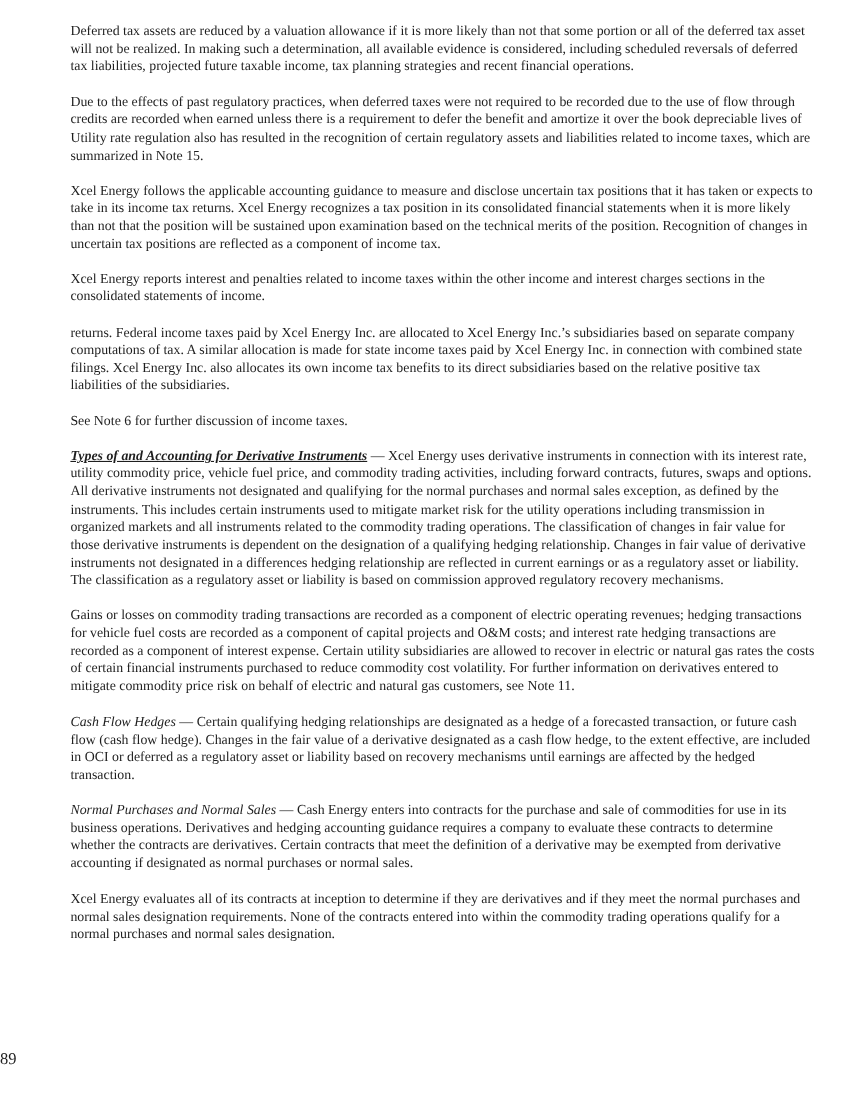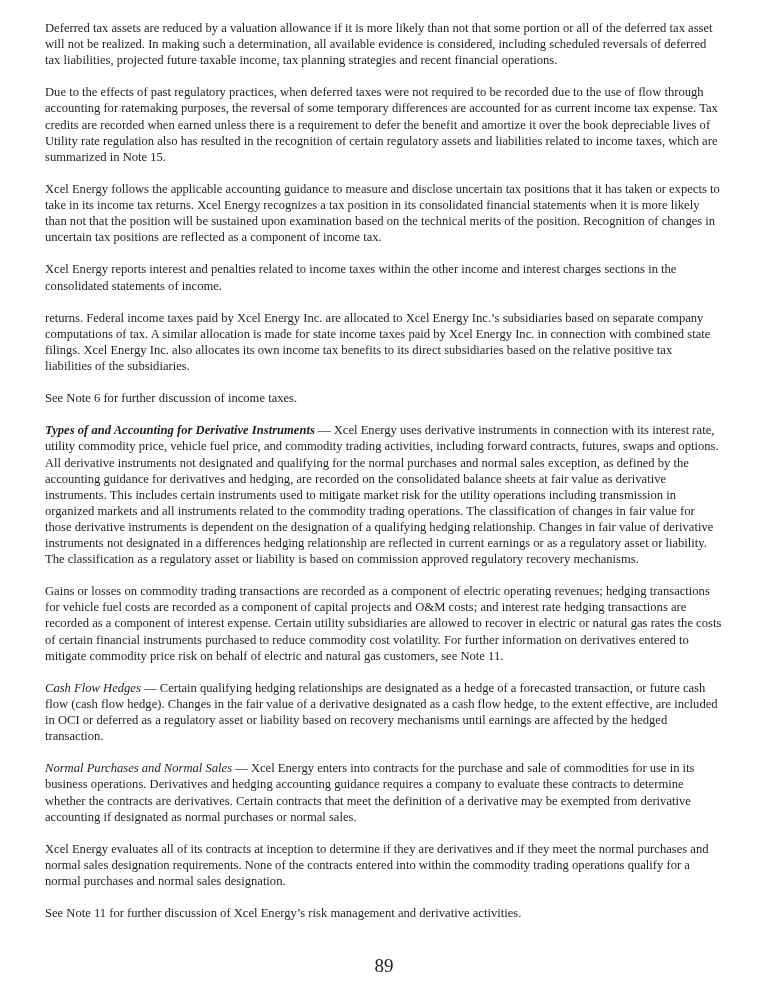--- a/index.html
+++ b/index.html
@@ -3,42 +3,41 @@
 <meta charset="utf-8">
 <style>
   html, body { margin: 0; padding: 0; background: #ffffff; }
   body { width: 768px; height: 1000px; position: relative; overflow: hidden; }
   .page {
     position: absolute; left: 45px; top: 20px; width: 690px;
     font-family: "Liberation Serif", serif;
     font-size: 12.6px; line-height: 16.1px; color: #1e1e1e;
   }
   .para { margin: 0 0 16.1px 0; }
-  .line { display: block; white-space: nowrap; }
-  .bi { font-weight: bold; font-style: italic; }
+  .line { display: block; white-space: nowrap; margin-left: 19px; }
+  .bi { font-weight: bold; font-style: italic; text-decoration: underline; }
   .it { font-style: italic; }
   .page-number {
-    position: absolute; left: 0; width: 768px; top: 955px; text-align: center;
-    font-family: "Liberation Serif", serif; font-size: 19px; color: #1e1e1e;
+    position: absolute; left: 0; width: 768px; top: 955px; text-align: left;
+    font-family: "Liberation Serif", serif; font-size: 15px; color: #1e1e1e;
   }
 </style>
 </head>
 <body>
 
 <div class="page">
 
   <p class="para">
     <span class="line">Deferred tax assets are reduced by a valuation allowance if it is more likely than not that some portion or all of the deferred tax asset</span>
     <span class="line">will not be realized.  In making such a determination, all available evidence is considered, including scheduled reversals of deferred</span>
     <span class="line">tax liabilities, projected future taxable income, tax planning strategies and recent financial operations.</span>
   </p>
 
   <p class="para">
     <span class="line">Due to the effects of past regulatory practices, when deferred taxes were not required to be recorded due to the use of flow through</span>
-    <span class="line">accounting for ratemaking purposes, the reversal of some temporary differences are accounted for as current income tax expense.  Tax</span>
     <span class="line">credits are recorded when earned unless there is a requirement to defer the benefit and amortize it over the book depreciable lives of</span>
     <span class="line">Utility rate regulation also has resulted in the recognition of certain regulatory assets and liabilities related to income taxes, which are</span>
     <span class="line">summarized in Note 15.</span>
   </p>
 
   <p class="para">
     <span class="line">Xcel Energy follows the applicable accounting guidance to measure and disclose uncertain tax positions that it has taken or expects to</span>
     <span class="line">take in its income tax returns.  Xcel Energy recognizes a tax position in its consolidated financial statements when it is more likely</span>
     <span class="line">than not that the position will be sustained upon examination based on the technical merits of the position.  Recognition of changes in</span>
     <span class="line">uncertain tax positions are reflected as a component of income tax.</span>
@@ -57,21 +56,20 @@
   </p>
 
   <p class="para">
     <span class="line">See Note 6 for further discussion of income taxes.</span>
   </p>
 
   <p class="para">
     <span class="line"><span class="bi">Types of and Accounting for Derivative Instruments</span><span> — Xcel Energy uses derivative instruments in connection with its interest rate,</span></span>
     <span class="line">utility commodity price, vehicle fuel price, and commodity trading activities, including forward contracts, futures, swaps and options.</span>
     <span class="line">All derivative instruments not designated and qualifying for the normal purchases and normal sales exception, as defined by the</span>
-    <span class="line">accounting guidance for derivatives and hedging, are recorded on the consolidated balance sheets at fair value as derivative</span>
     <span class="line">instruments.  This includes certain instruments used to mitigate market risk for the utility operations including transmission in</span>
     <span class="line">organized markets and all instruments related to the commodity trading operations.  The classification of changes in fair value for</span>
     <span class="line">those derivative instruments is dependent on the designation of a qualifying hedging relationship.  Changes in fair value of derivative</span>
     <span class="line">instruments not designated in a differences hedging relationship are reflected in current earnings or as a regulatory asset or liability.</span>
     <span class="line">The classification as a regulatory asset or liability is based on commission approved regulatory recovery mechanisms.</span>
   </p>
 
   <p class="para">
     <span class="line">Gains or losses on commodity trading transactions are recorded as a component of electric operating revenues; hedging transactions</span>
     <span class="line">for vehicle fuel costs are recorded as a component of capital projects and O&amp;M costs; and interest rate hedging transactions are</span>
@@ -81,31 +79,28 @@
   </p>
 
   <p class="para">
     <span class="line"><span class="it">Cash Flow Hedges</span><span> — Certain qualifying hedging relationships are designated as a hedge of a forecasted transaction, or future cash</span></span>
     <span class="line">flow (cash flow hedge).  Changes in the fair value of a derivative designated as a cash flow hedge, to the extent effective, are included</span>
     <span class="line">in OCI or deferred as a regulatory asset or liability based on recovery mechanisms until earnings are affected by the hedged</span>
     <span class="line">transaction.</span>
   </p>
 
   <p class="para">
-    <span class="line"><span class="it">Normal Purchases and Normal Sales</span><span> — Xcel Energy enters into contracts for the purchase and sale of commodities for use in its</span></span>
+    <span class="line"><span class="it">Normal Purchases and Normal Sales</span><span> — Cash Energy enters into contracts for the purchase and sale of commodities for use in its</span></span>
     <span class="line">business operations.  Derivatives and hedging accounting guidance requires a company to evaluate these contracts to determine</span>
     <span class="line">whether the contracts are derivatives.  Certain contracts that meet the definition of a derivative may be exempted from derivative</span>
     <span class="line">accounting if designated as normal purchases or normal sales.</span>
   </p>
 
   <p class="para">
     <span class="line">Xcel Energy evaluates all of its contracts at inception to determine if they are derivatives and if they meet the normal purchases and</span>
     <span class="line">normal sales designation requirements.  None of the contracts entered into within the commodity trading operations qualify for a</span>
     <span class="line">normal purchases and normal sales designation.</span>
   </p>
 
-  <p class="para">
-    <span class="line">See Note 11 for further discussion of Xcel Energy’s risk management and derivative activities.</span>
-  </p>
 
 </div>
 
 <div class="page-number">89</div>
 
 </body></html>

